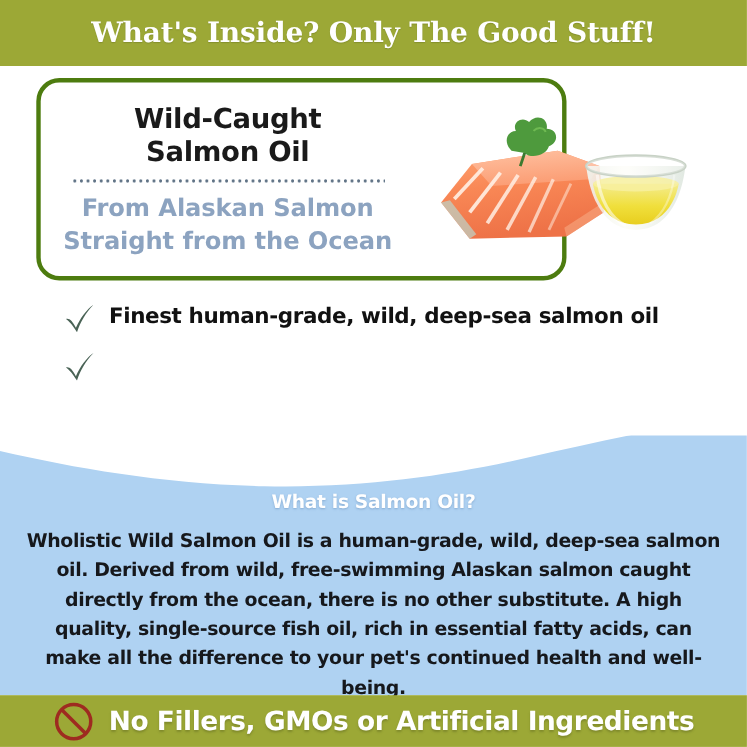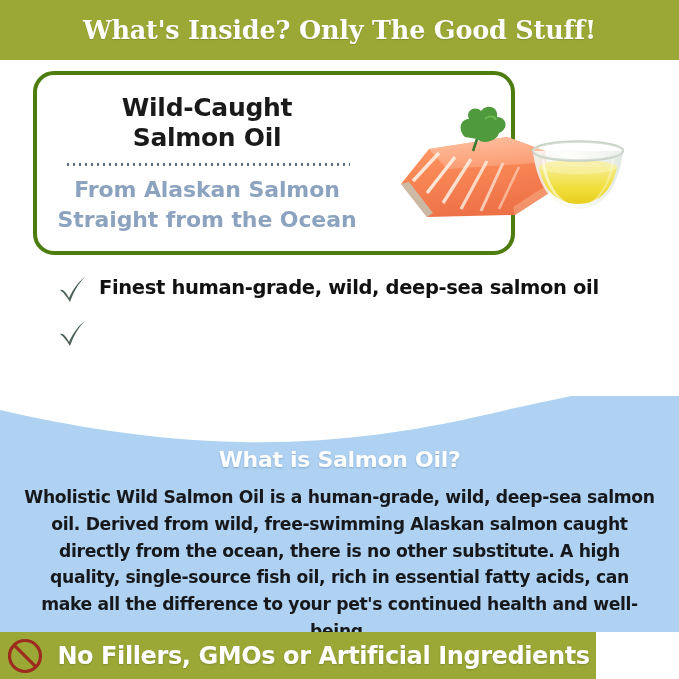--- a/index.html
+++ b/index.html
@@ -145,42 +145,42 @@
     position: absolute;
     left: 0;
     top: 447px;
     width: 679px;
     text-align: center;
   }
   .info-heading {
     color: #ffffff;
     font-family: "DejaVu Sans", sans-serif;
     font-weight: bold;
-    font-size: 22px;
+    font-size: 17px;
     letter-spacing: -0.3px;
     text-shadow: 0 1px 2px rgba(70,110,160,0.40);
   }
   .info-body {
     margin: 12px auto 0 auto;
     width: 634px;
     color: #16181c;
     font-family: "DejaVu Sans", sans-serif;
     font-weight: bold;
     font-size: 17.2px;
     line-height: 1.56;
     letter-spacing: -0.35px;
     text-align: center;
   }
 
   
   .bottom-banner {
     position: absolute;
     left: 0;
     top: 632px;
-    width: 596px;
+    width: 679px;
     height: 47px;
     background: #9CA836;
     display: flex;
     align-items: center;
     justify-content: center;
   }
   .no-icon {
     width: 38px;
     height: 38px;
     margin-right: 13px;

